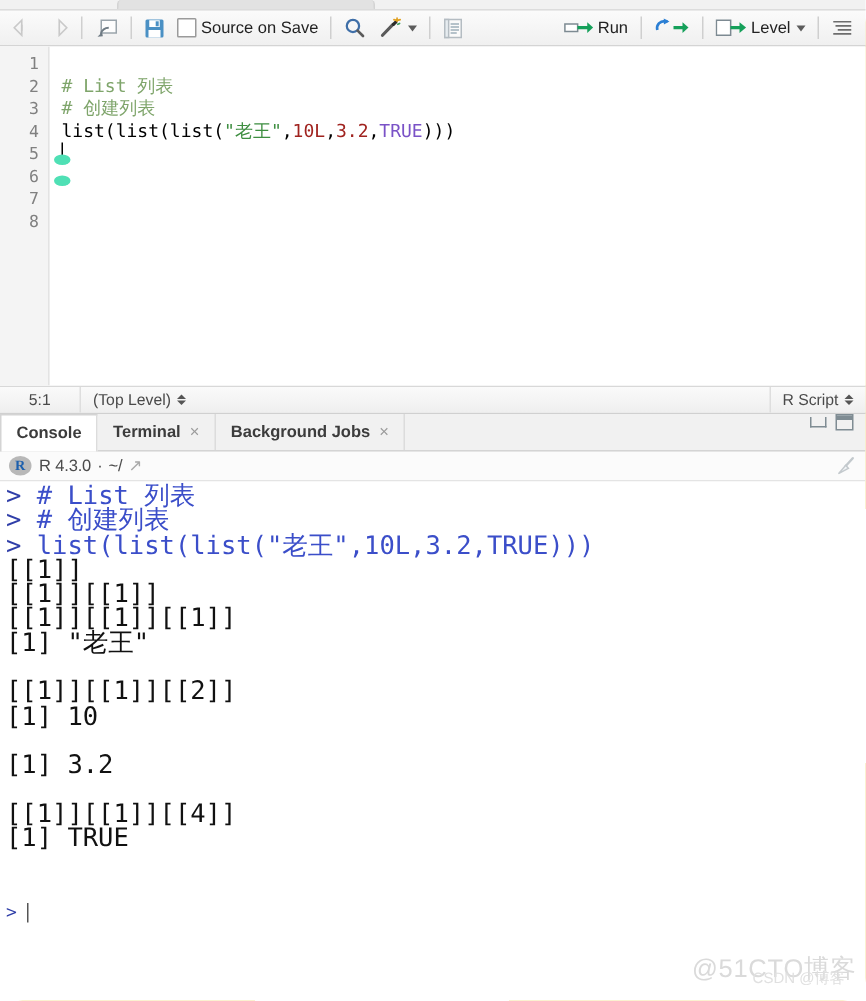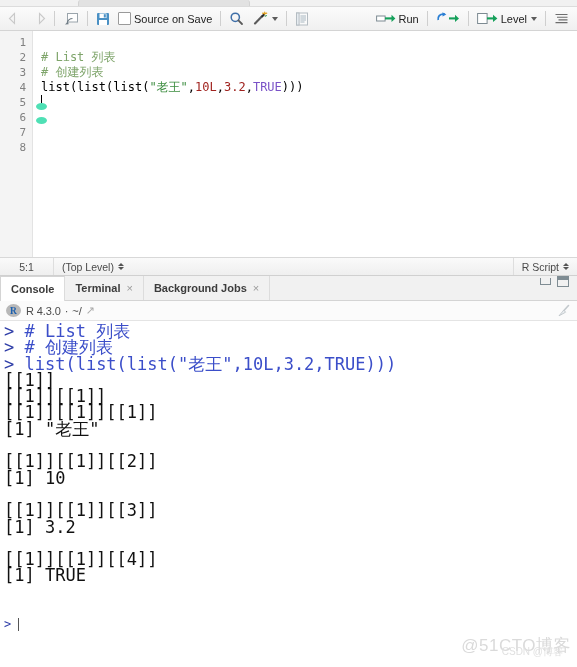--- a/index.html
+++ b/index.html
@@ -587,21 +587,20 @@
         <div class="cline c-input"><span class="c-prompt">&gt; </span><span># 创建列表</span></div>
         <div class="cline c-input"><span class="c-prompt">&gt; </span><span>list(list(list("老王",10L,3.2,TRUE)))</span></div>
         <div class="cline c-out">[[1]]</div>
         <div class="cline c-out">[[1]][[1]]</div>
         <div class="cline c-out">[[1]][[1]][[1]]</div>
         <div class="cline c-out">[1] "老王"</div>
         <div class="cline c-out blank">&nbsp;</div>
         <div class="cline c-out">[[1]][[1]][[2]]</div>
         <div class="cline c-out">[1] 10</div>
         <div class="cline c-out blank">&nbsp;</div>
-        <div class="cline c-out">[[1]][[1]][[3]]</div>
         <div class="cline c-out">[1] 3.2</div>
         <div class="cline c-out blank">&nbsp;</div>
         <div class="cline c-out">[[1]][[1]][[4]]</div>
         <div class="cline c-out">[1] TRUE</div>
         <div class="cline c-out blank">&nbsp;</div>
         <div class="cline c-out blank">&nbsp;</div>
         <div class="prompt-row">
           <span class="c-prompt">&gt;</span>
           <span class="prompt-cursor"></span>
         </div>

